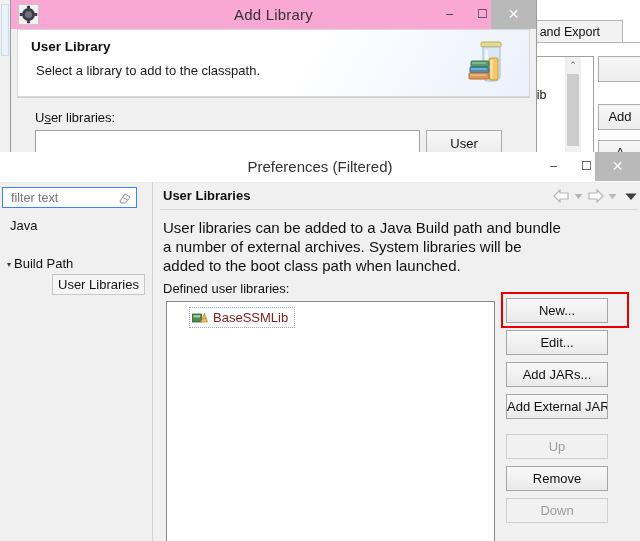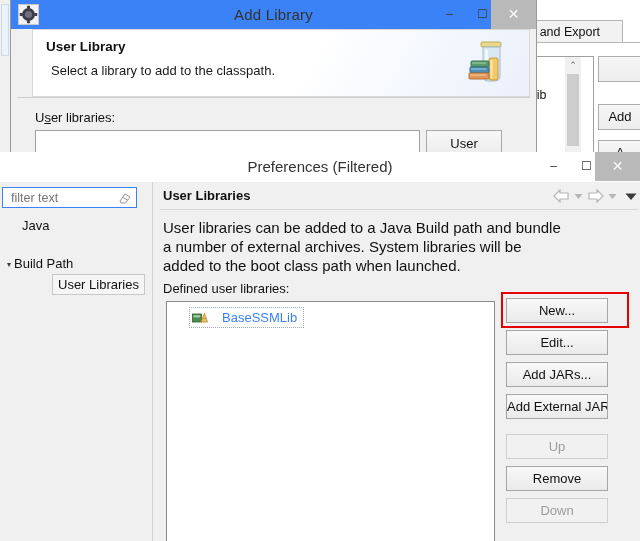--- a/index.html
+++ b/index.html
@@ -69,40 +69,40 @@
 
   
   .addlib {
     position: absolute; left: 10px; top: 0px; width: 527px; height: 161px;
     background: #f0f0f0;
     border: 1px solid #9a9a9a; border-top: none;
     box-sizing: border-box;
   }
   .addlib-title {
     position: absolute; left: 0; top: 0; width: 100%; height: 29px;
-    background: #3b82f6;
+    background: #f9a8d4;
   }
   .addlib-titleicon {
     position: absolute; left: 7px; top: 4px; width: 21px; height: 21px;
   }
   .addlib-titletext {
     position: absolute; left: 0; top: 0; width: 100%; height: 29px;
     line-height: 29px; text-align: center; font-size: 15px; color: #333;
     letter-spacing: .2px;
   }
   .wbtn {
     position: absolute; top: 0; height: 29px; width: 33px;
     text-align: center; line-height: 29px; color: #3b3b3b; font-size: 12px;
   }
   .wbtn.min { right: 70px; }
   .wbtn.max { right: 37px; }
   .wbtn.close { right: 0; width: 45px; background: #b9b9b9; color: #fafafa; font-size: 14px; }
 
   .addlib-header {
-    position: absolute; left: 21px; top: 29px; right: 6px; height: 66px;
+    position: absolute; left: 6px; top: 29px; right: 6px; height: 66px;
     background: linear-gradient(120deg,#ffffff 55%,#eaf0fb 100%);
     border: 1px solid #d8d8d8;
   }
   .addlib-h1 {
     position: absolute; left: 13px; top: 9px; font-size: 13.5px; font-weight: bold; color: #111;
   }
   .addlib-h2 {
     position: absolute; left: 18px; top: 33px; font-size: 13px; color: #1a1a1a;
   }
   .jar-icon {
@@ -150,21 +150,21 @@
   }
   .filter-eraser {
     position: absolute; right: 5px; top: 4px; width: 12px; height: 12px;
   }
   .tree { position: absolute; left: 0; top: 33px; width: 150px; }
   .tree-row { position: relative; height: 21px; line-height: 21px; font-size: 13px; color: #111; white-space: nowrap; }
   .tree-row .tw {
     display: inline-block; width: 10px; text-align: center; color: #3a3a3a; font-size: 8px;
     vertical-align: middle;
   }
-  .tree-l0 { padding-left: 12px; }
+  .tree-l0 { padding-left: 0px; }
   .tree-l1 { padding-left: 4px; margin-top: 17px; }
   .tree-l2 { padding-left: 52px; }
   .tree-selected {
     display: inline-block; border: 1px solid #c8c8c8; background: #f5f5f5;
     padding: 0 5px; height: 19px; line-height: 19px; font-size: 13px;
   }
   .prefs-vsep {
     position: absolute; left: 152px; top: 0px; width: 1px; bottom: 0; background: #d3d3d3;
   }
 
@@ -178,22 +178,22 @@
     position: absolute; left: 5px; top: 36px; width: 400px; font-size: 15px;
     color: #111; line-height: 19px;
   }
   .page-deflabel { position: absolute; left: 5px; top: 99px; font-size: 13px; color: #111; }
   .lib-list {
     position: absolute; left: 8px; top: 119px; width: 329px; height: 268px;
     background: #ffffff; border: 1px solid #8a8a8a; box-sizing: border-box;
   }
   .lib-item {
     position: absolute; left: 22px; top: 5px; height: 19px; line-height: 19px;
-    border: 1px dotted #9aa7c0; padding: 0 6px 0 2px; display: flex; align-items: center; gap: 14px;
-    font-size: 13px; color: #3b82f6; background: #ffffff;
+    border: 1px dotted #9aa7c0; padding: 0 6px 0 2px; display: flex; align-items: center; gap: 5px;
+    font-size: 13px; color: #7f1d1d; background: #ffffff;
   }
   .lib-item-icon { width: 16px; height: 14px; display: block; }
 
   .btn-col { position: absolute; left: 348px; top: 116px; width: 118px; }
   .pbtn {
     position: relative; width: 102px; height: 25px; margin-bottom: 7px;
     background: linear-gradient(180deg,#f8f8f8 0%,#eaeaea 100%);
     border: 1px solid #a6a6a6; box-sizing: border-box;
     font-size: 13px; color: #111; text-align: center; line-height: 23px;
     white-space: nowrap; overflow: hidden;

